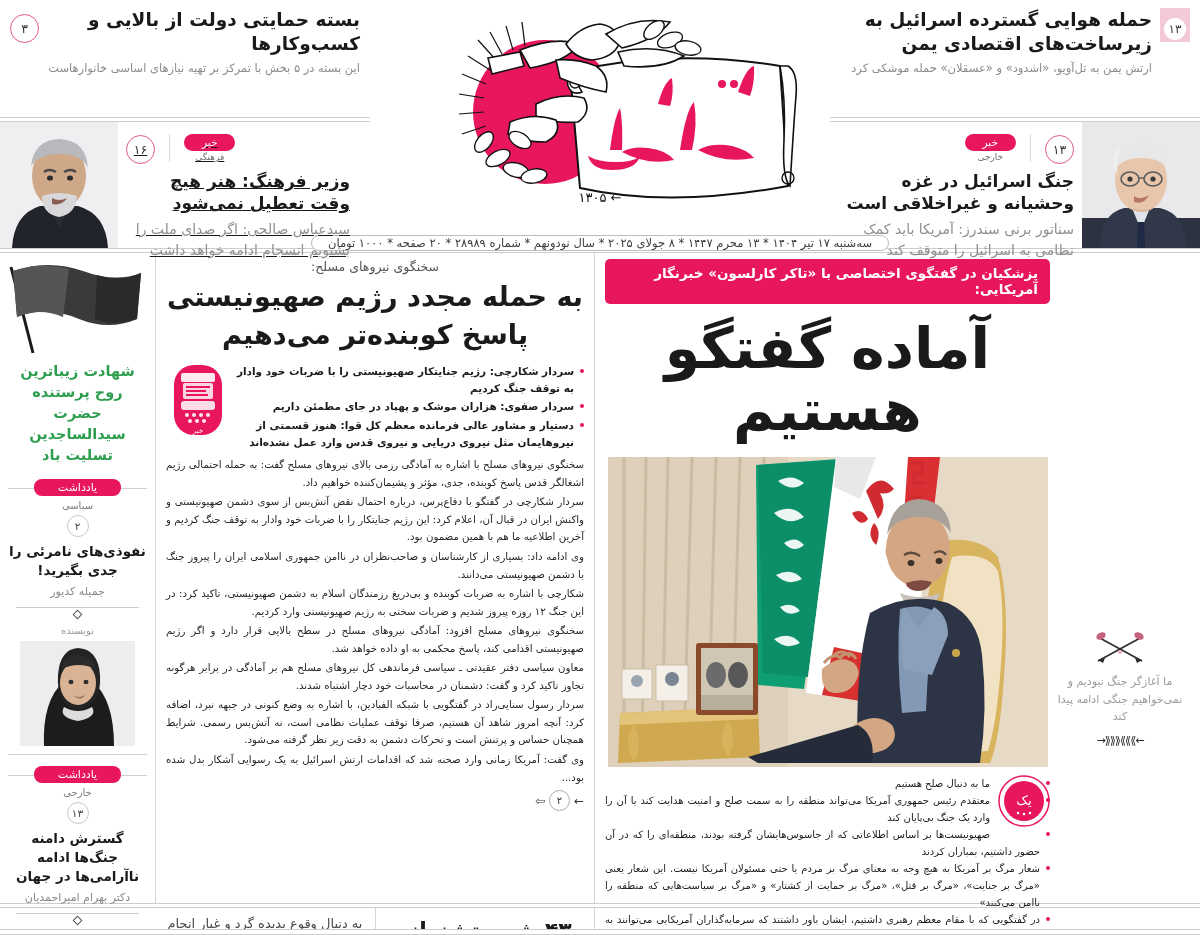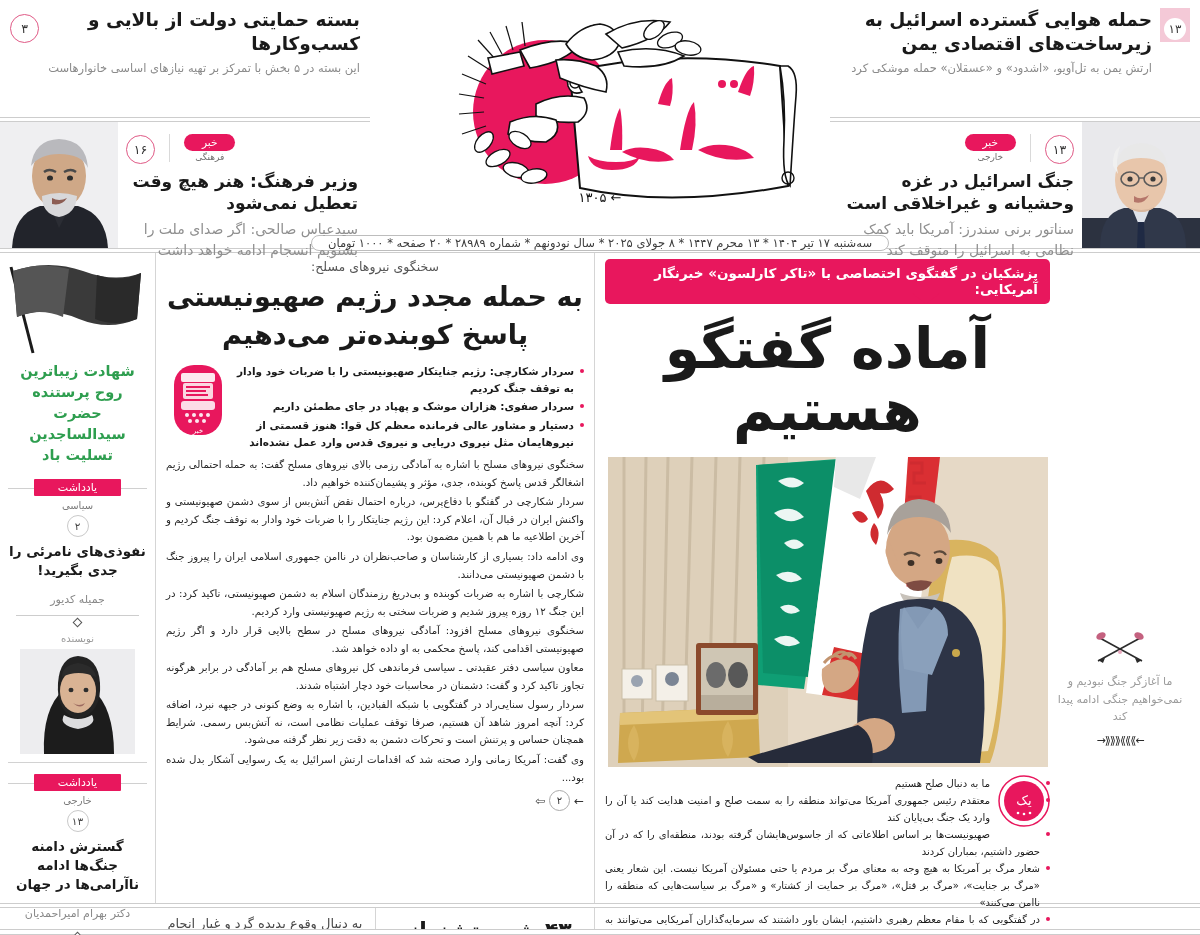--- a/index.html
+++ b/index.html
@@ -82,31 +82,31 @@
   .flag-art{width:150px;height:96px;margin:2px auto 4px auto;display:block;}
   .condolence{
     color:#2e9e4f;font-weight:bold;font-size:14.5px;line-height:1.45;
     text-align:center;margin:2px 0 10px 0;
   }
   .note-badge-wrap{text-align:center;position:relative;margin:8px 0 2px 0;}
   .note-badge-wrap:before{
     content:"";position:absolute;left:0;right:0;top:12px;height:1px;background:#d0d0d0;
   }
   .note-badge{
-    display:inline-block;background:#e8175d;color:#fff;border-radius:1px;
+    display:inline-block;background:#e8175d;color:#fff;border-radius:8px;
     padding:2px 24px;font-size:11px;position:relative;z-index:2;
   }
   .note-cat{font-size:10px;color:#7a7a7a;text-align:center;margin-top:4px;}
   .note-num{
     width:20px;height:20px;border:1px solid #c9c9c9;border-radius:50%;
     display:flex;align-items:center;justify-content:center;font-size:10.5px;
     margin:4px auto 5px auto;color:#444;
   }
   .note-title{font-size:13.5px;font-weight:bold;text-align:center;line-height:1.4;}
-  .note-author{font-size:11px;color:#888;text-align:center;margin-top:13px;}
+  .note-author{font-size:11px;color:#888;text-align:center;margin-top:5px;}
   .note-role-wrap{text-align:center;margin:5px 0 2px 0;position:relative;}
   .note-role-wrap:before{content:"";position:absolute;left:8px;right:8px;top:4px;height:1px;background:#cdcdcd;}
   .diamond{display:inline-block;width:5px;height:5px;background:#555;transform:rotate(45deg);position:relative;z-index:2;background:#fff;border:1px solid #555;}
   .note-role{font-size:10px;color:#9a9a9a;text-align:center;margin-top:3px;}
   .author-photo{width:115px;height:105px;margin:5px auto 0 auto;display:block;overflow:hidden;}
   .sep-line{height:1px;background:#d2d2d2;margin:8px 0;}
 
   
   .c-kicker{font-size:12.5px;color:#555;text-align:center;margin-bottom:4px;}
   .c-headline{
@@ -290,21 +290,21 @@
         <div class="promo-head" style="flex-direction:row-reverse;">
           <div class="pnum-circle" style="margin-top:6px;">۳</div>
           <div style="flex:1">
             <div class="promo-title">بسته حمایتی دولت از بالایی و کسب‌وکارها</div>
             <div class="promo-sub">این بسته در ۵ بخش با تمرکز بر تهیه نیازهای اساسی خانوارهاست</div>
           </div>
         </div>
       </div>
       <div style="position:absolute;left:0;right:0;bottom:126px;" class="hair2"></div>
 
-      <div class="hrow2" style="position:absolute;left:0;right:4px;bottom:0;height:126px;flex-direction:row-reverse;">
+      <div class="hrow2" style="position:absolute;left:0;right:12px;bottom:0;height:126px;flex-direction:row-reverse;text-decoration:underline;">
         <div class="portrait">
           <svg width="118" height="126" viewBox="0 0 118 126">
             <rect width="118" height="126" fill="#efeff1"></rect>
             <path d="M12 126 Q14 92 40 84 L78 84 Q106 92 108 126 Z" fill="#22242b"></path>
             <path d="M50 84 L59 106 L70 84 Z" fill="#2b2d34"></path>
             <ellipse cx="59" cy="54" rx="27" ry="33" fill="#cfa887"></ellipse>
             <path d="M31 44 Q34 18 59 17 Q86 18 88 46 Q82 32 59 32 Q40 32 31 44 Z" fill="#b9b9bd"></path>
             <path d="M44 50 Q49 46 56 50" stroke="#4a4a4a" stroke-width="2.4" fill="none"></path>
             <path d="M64 50 Q71 46 76 50" stroke="#4a4a4a" stroke-width="2.4" fill="none"></path>
             <ellipse cx="50" cy="56" rx="3" ry="2.6" fill="#2d2d2d"></ellipse>

